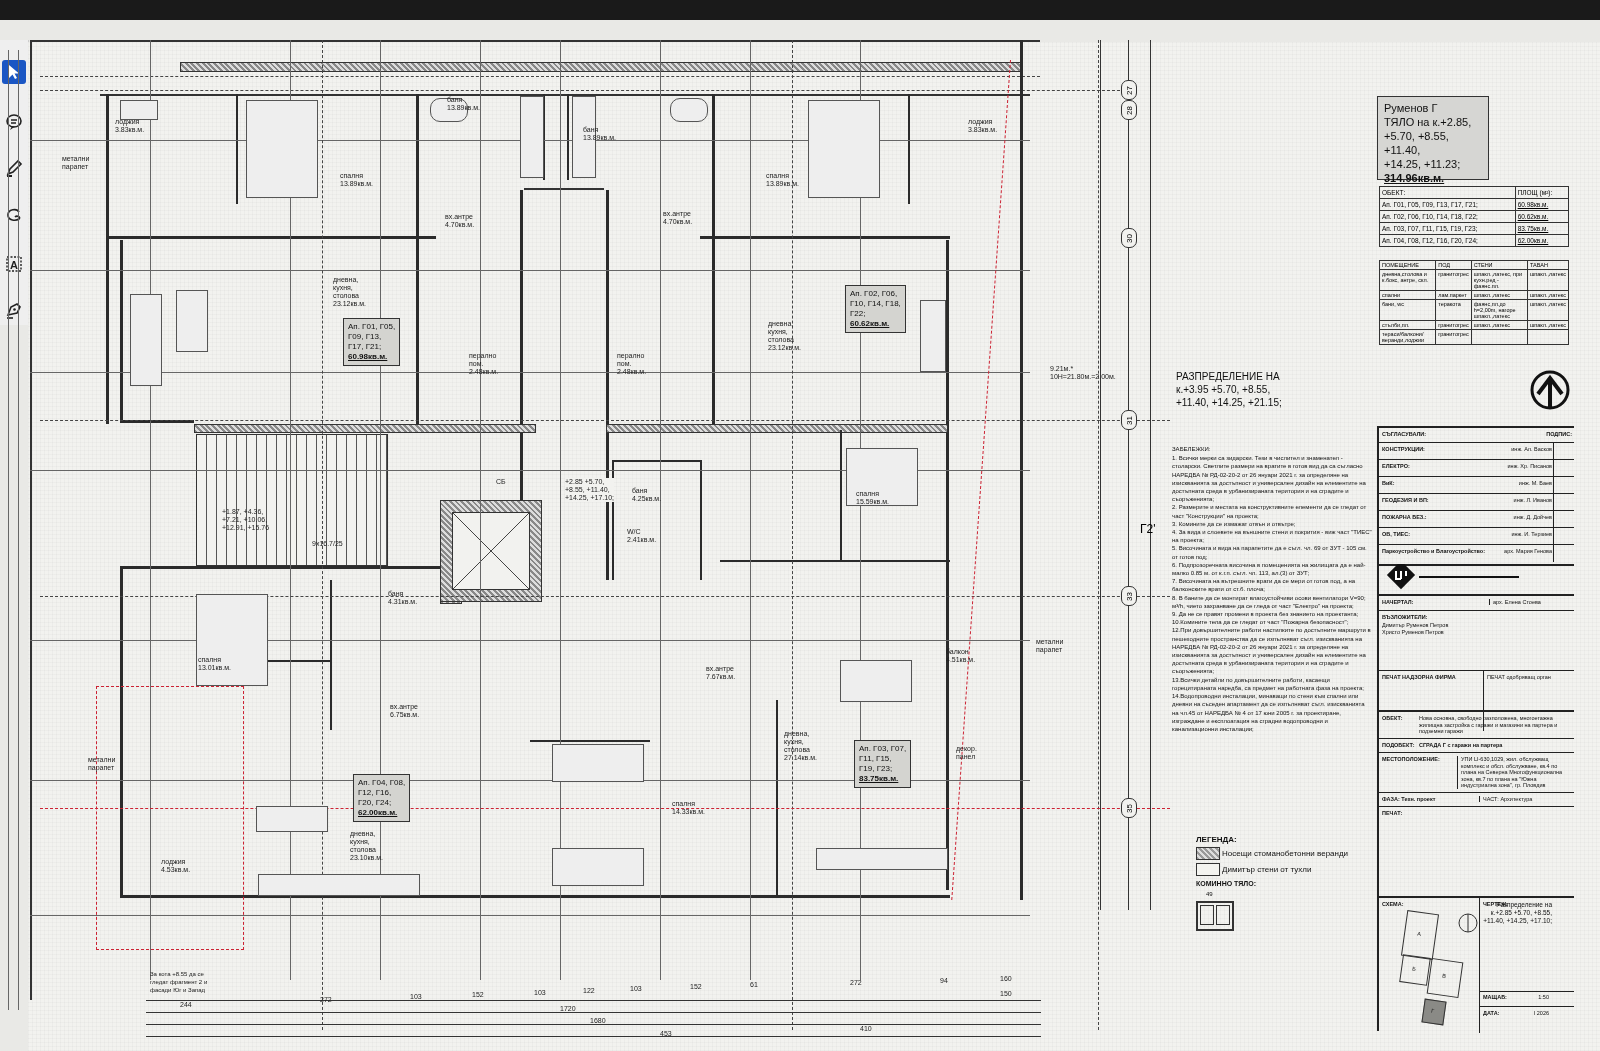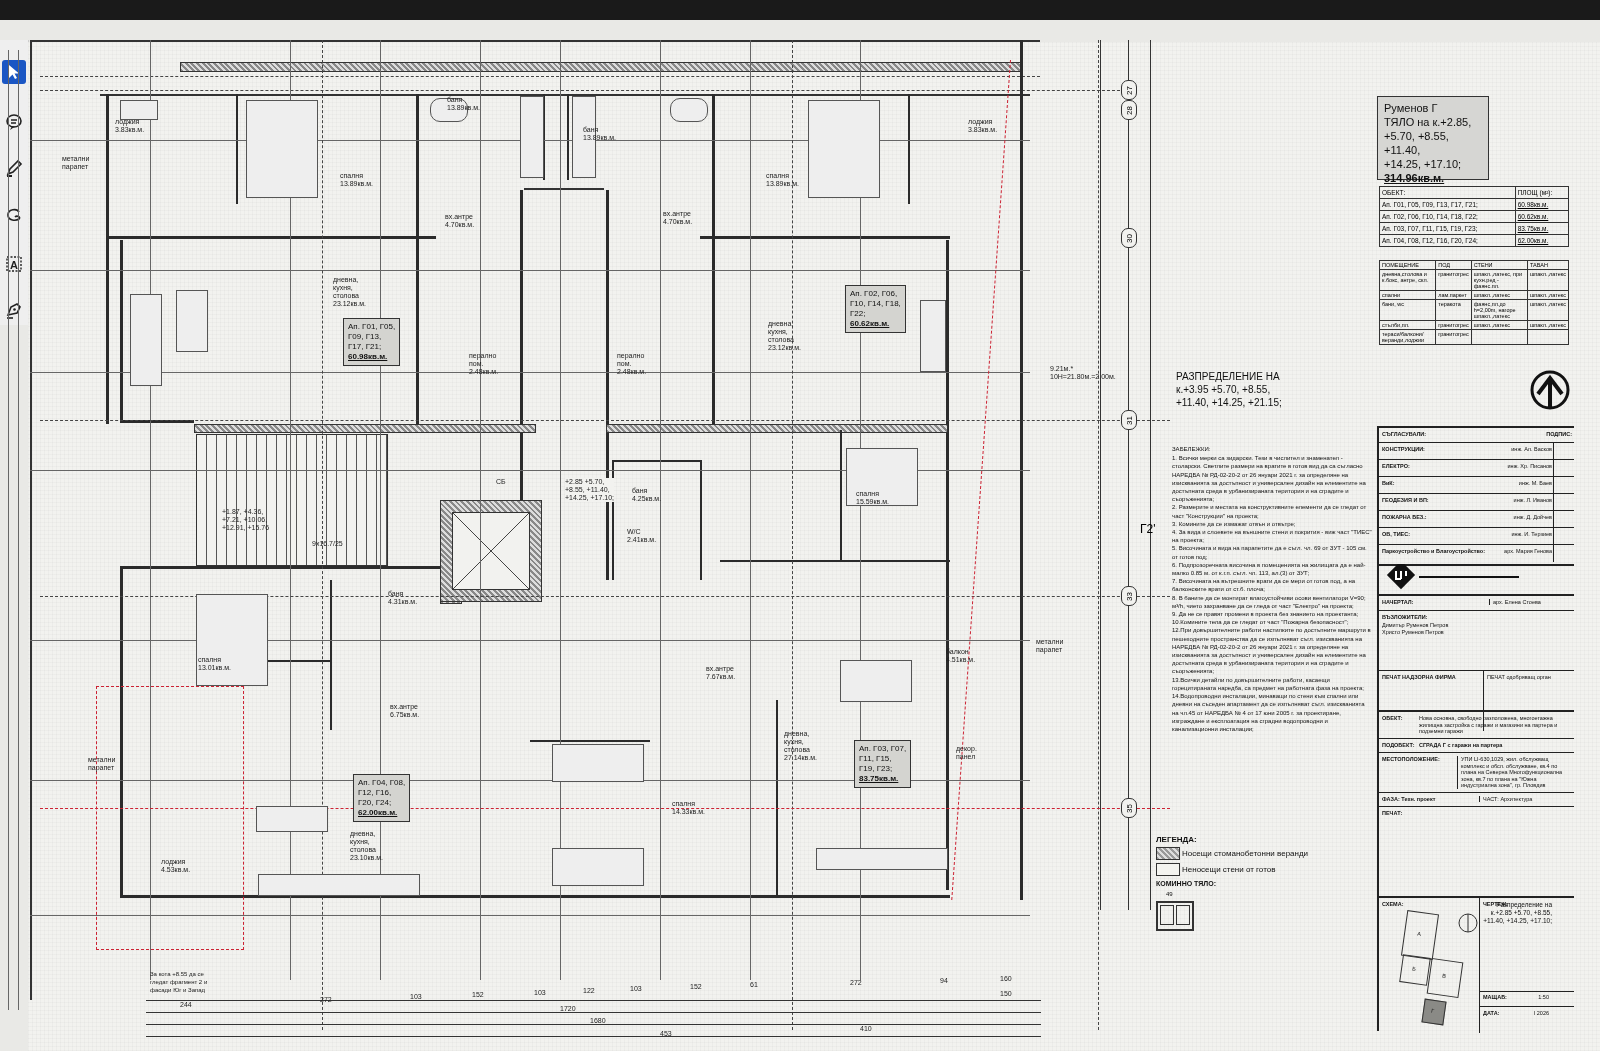--- a/index.html
+++ b/index.html
@@ -26,21 +26,21 @@
   
   .section-box{position:absolute;left:1377px;top:96px;width:112px;height:84px;background:#d6d6d3;border:1px solid #333;font-size:11px;line-height:14px;padding:4px 6px;box-sizing:border-box;color:#111;}
   .section-box .total{font-weight:bold;text-decoration:underline;}
   table{border-collapse:collapse;}
   .areas{position:absolute;left:1379px;top:186px;width:190px;font-size:6.5px;}
   .areas td,.areas th{border:1px solid #333;padding:1px 2px;text-align:left;font-weight:normal;height:9px;}
   .finish{position:absolute;left:1379px;top:260px;width:190px;font-size:5.5px;}
   .finish td,.finish th{border:1px solid #333;padding:1px 2px;text-align:left;font-weight:normal;vertical-align:top;}
   .dist{position:absolute;left:1176px;top:370px;font-size:10px;line-height:13px;color:#111;}
   .notes{position:absolute;left:1172px;top:445px;width:200px;font-size:6px;line-height:8.2px;color:#111;}
-  .legend{position:absolute;left:1156px;top:835px;width:200px;font-size:8px;color:#111;}
+  .legend{position:absolute;left:1196px;top:835px;width:200px;font-size:8px;color:#111;}
   .leg-row{display:flex;align-items:center;gap:2px;margin:3px 0;}
   .leg-sw{width:22px;height:11px;border:1px solid #333;}
   .titleblock{position:absolute;left:1377px;top:426px;width:195px;height:605px;border-left:2px solid #222;font-size:5.5px;color:#111;}
   .tb-row{position:absolute;left:0;width:195px;border-top:1px solid #222;}
   .tb-l{position:absolute;left:3px;top:3px;font-weight:bold;}
   .tb-r{position:absolute;right:22px;top:3px;}
   .compass{position:absolute;left:1530px;top:370px;width:40px;height:40px;}
   .dim-bottom{position:absolute;font-size:7px;color:#222;}
 </style>
 </head>
@@ -343,21 +343,21 @@
     <div class="dim-bottom" style="left:590px;top:1017px;">1680</div>
     <div class="dim-bottom" style="left:660px;top:1030px;">453</div>
     <div class="dim-bottom" style="left:860px;top:1025px;">410</div>
   </div>
 
   <div style="position:absolute;left:0;top:-20px;width:1600px;height:1051px;pointer-events:none;">
     <div class="section-box">
       <div>Руменов Г</div>
       <div>ТЯЛО на к.+2.85,</div>
       <div>+5.70, +8.55, +11.40,</div>
-      <div>+14.25, +17.10;</div>
+      <div>+14.25, +11.23;</div>
       <div class="total">314.96кв.м.</div>
     </div>
 
     <table class="areas">
       <tbody>
           <tr>
             <th>ОБЕКТ:</th>
             <th>ПЛОЩ (м²):</th>
           </tr>
       <tr>
@@ -452,21 +452,21 @@
     </div>
 
     <div class="legend">
       <div style="font-weight:bold;">ЛЕГЕНДА:</div>
       <div class="leg-row">
         <div class="leg-sw" style="background:repeating-linear-gradient(45deg,#999 0 2px,#ddd 2px 4px);"></div>
         <span>Носещи стоманобетонни веранди</span>
       </div>
       <div class="leg-row">
         <div class="leg-sw" style="background:#f4f4f0;"></div>
-        <span>Неносещи стени от готов</span>
+        <span>Димитър стени от тухли</span>
       </div>
       <div style="font-weight:bold;margin-top:4px;font-size:7px;">КОМИННО ТЯЛО:</div>
       <div style="position:relative;width:40px;height:40px;margin-top:4px;">
         <div style="position:absolute;left:10px;top:0;font-size:6px;">49</div>
         <div style="position:absolute;left:0;top:10px;width:34px;height:26px;border:2px solid #333;"></div>
         <div style="position:absolute;left:4px;top:14px;width:12px;height:18px;border:1px solid #333;"></div>
         <div style="position:absolute;left:20px;top:14px;width:12px;height:18px;border:1px solid #333;"></div>
       </div>
     </div>
 

